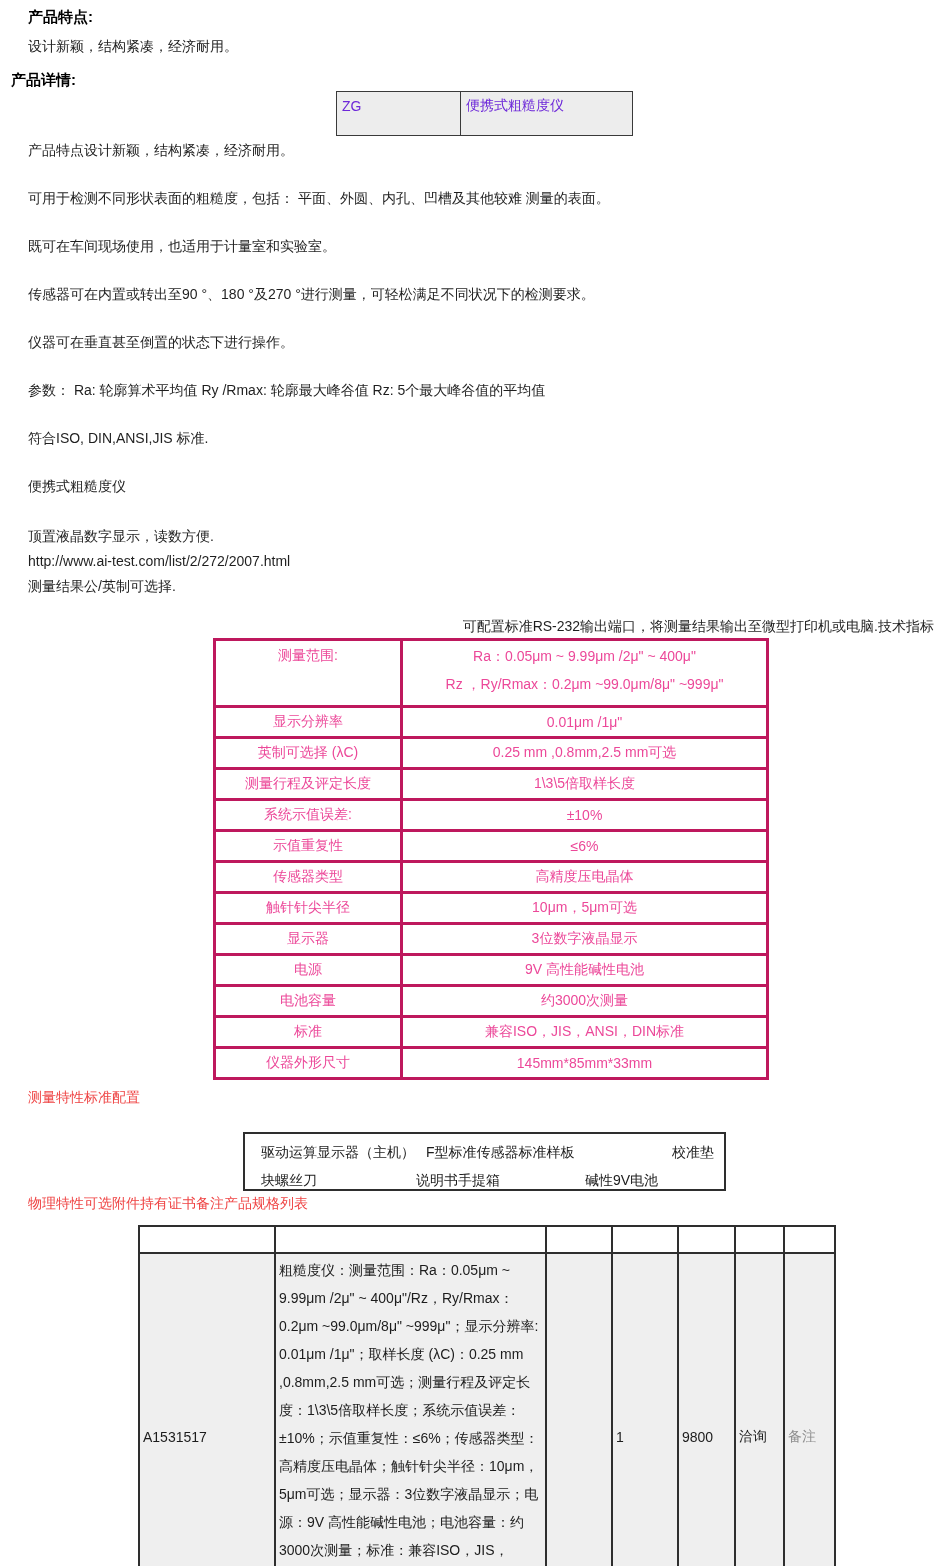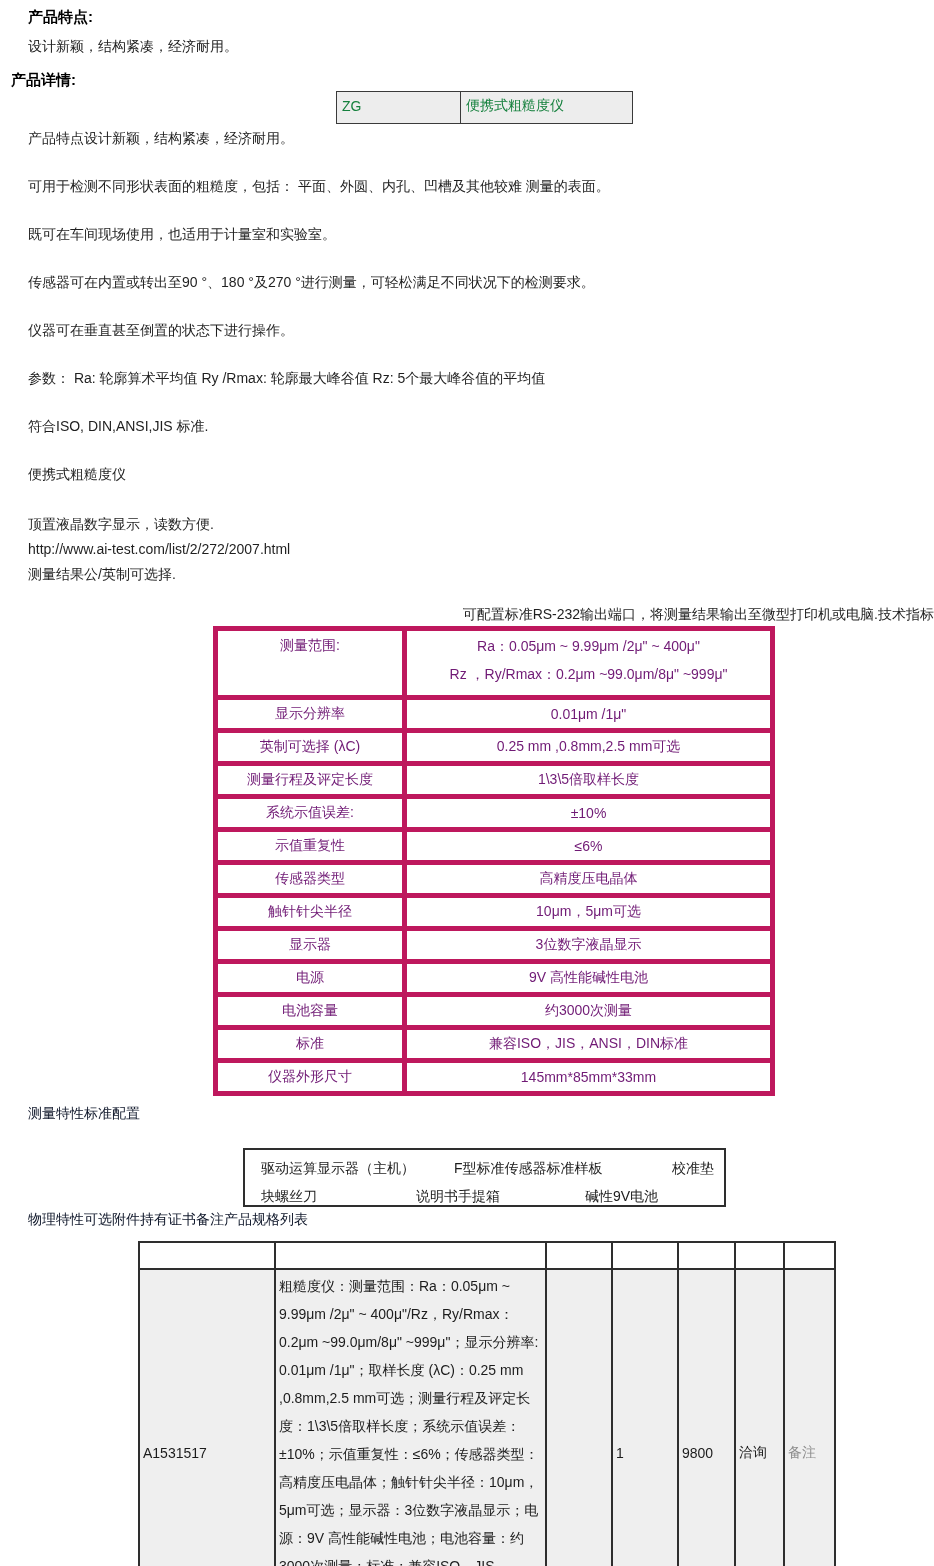--- a/index.html
+++ b/index.html
@@ -10,55 +10,55 @@
   }
   .h-bold{font-size:15px;font-weight:bold;color:#000;margin:8px 0 0 28px;line-height:18px;}
   .h-bold.details{margin-top:17px;margin-left:11px;}
   .txt{margin:13px 0 0 28px;line-height:15px;}
 
   
   table{border-collapse:collapse;}
   .model-table{margin:2px 0 0 336px;}
   .model-table td{
     border:1px solid #3a3a3a;background:#ededed;height:27px;
-    padding:0 0 4px 5px;vertical-align:middle;font-size:14px;color:#15803d;
+    padding:0 0 16px 5px;vertical-align:middle;font-size:14px;color:#6d28d9;
   }
   .model-table .c1{width:118px;}
   .model-table .c2{width:166px;}
 
   .para{margin:33px 0 0 28px;line-height:15px;color:#1f1f1f;}
   .para.first{margin-top:7px;}
   .block3{margin:30px 0 0 28px;line-height:25px;color:#1f1f1f;}
   .para.rs232{margin-top:20px;text-align:right;}
 
   
   .spec-table{margin:4px 0 0 213px;}
   .spec-table td{
-    border:5px solid #be185d;height:28px;text-align:center;
-    vertical-align:middle;padding:0 2px;color:#701a75;font-size:14px;
+    border:3px solid #be185d;height:28px;text-align:center;
+    vertical-align:middle;padding:0 2px;color:#ec4899;font-size:14px;
   }
   .spec-table .lbl{width:180px;}
   .spec-table .val{width:359px;}
   .spec-table tr.dbl td{height:58px;}
   .spec-table tr.dbl .lbl{vertical-align:top;padding-top:6px;}
   .spec-table tr.dbl .val{white-space:pre-line;line-height:28px;padding-top:1px;vertical-align:top;}
 
-  .caption{margin:10px 0 0 28px;line-height:15px;color:#0f172a;}
+  .caption{margin:10px 0 0 28px;line-height:15px;color:#ef4444;}
   .caption.physical{margin:5px 0 0 28px;}
 
   
   .acc-box{
     position:relative;margin:27px 0 0 243px;width:479px;height:55px;
     border:2px solid #2e2e2e;background:#fff;
   }
   .acc-box span{position:absolute;line-height:18px;color:#1c1c1c;white-space:nowrap;}
   .acc-r1{top:9px;}
   .acc-r2{top:37px;}
   .acc-i1{left:16px;}
-  .acc-r1.acc-i2{left:209px;}
+  .acc-r1.acc-i2{left:181px;}
   .acc-r1.acc-i3{left:427px;}
   .acc-r2.acc-i2{left:171px;}
   .acc-r2.acc-i3{left:340px;}
 
   
   .prod-table{margin:14px 0 0 138px;}
   .prod-table td{border:2px solid #2e2e2e;padding:0;color:#1c1c1c;font-size:14px;}
   .prod-table .hrow td{height:25px;background:#ffffff;}
   .prod-table .drow td{height:358px;background:#efefef;vertical-align:middle;padding-left:3px;}
   .prod-table .w-code{width:131px;}

